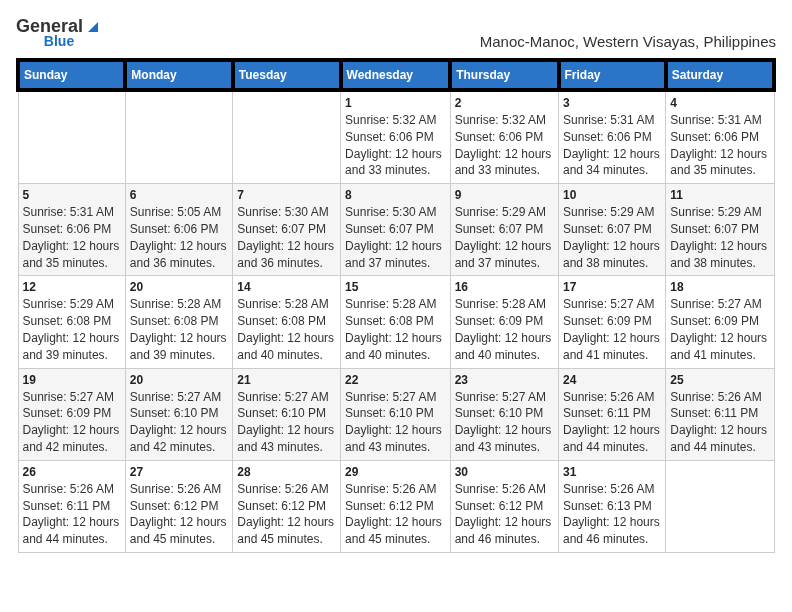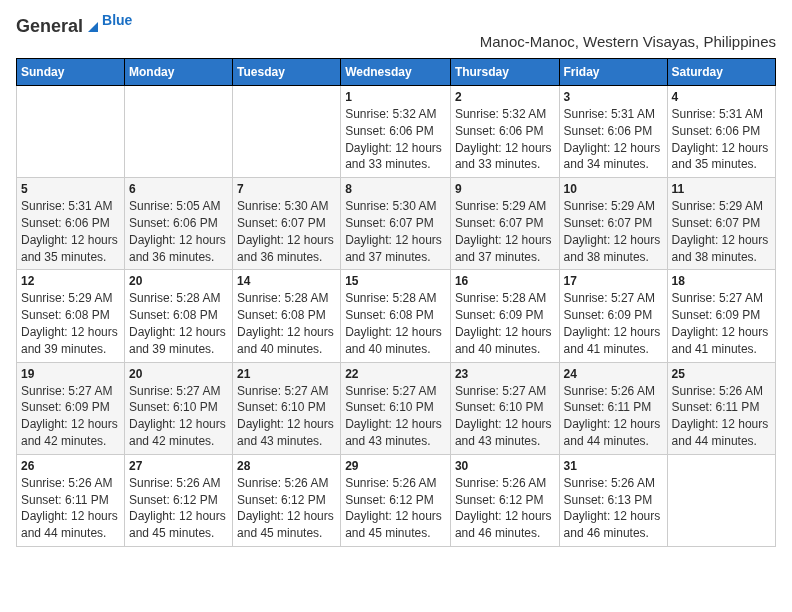--- a/index.html
+++ b/index.html
@@ -11,21 +11,22 @@
       padding: 16px;
     }
     .header {
       display: flex;
       justify-content: space-between;
       align-items: flex-start;
       margin-bottom: 4px;
     }
     .logo {
       display: flex;
-      align-items: flex-start;
+      flex-direction: column;
+      align-items: center;
     }
     .title-block {
       text-align: right;
     }
     .month-title {
       font-size: 36px;
       font-weight: bold;
       color: #222;
     }
     .location {
@@ -38,21 +39,21 @@
       border-collapse: collapse;
       margin-top: 8px;
     }
     .calendar th {
       background: #2a75c7;
       color: #fff;
       font-size: 12px;
       font-weight: bold;
       padding: 6px 4px;
       text-align: left;
-      border: 1px solid #000000;
+      border: 4px solid #000000;
     }
     .calendar td {
       vertical-align: top;
       border: 1px solid #ccc;
       padding: 4px 4px 4px 4px;
       width: 113px;
       min-height: 80px;
       font-size: 10.5px;
       color: #222;
       background: #fff;

